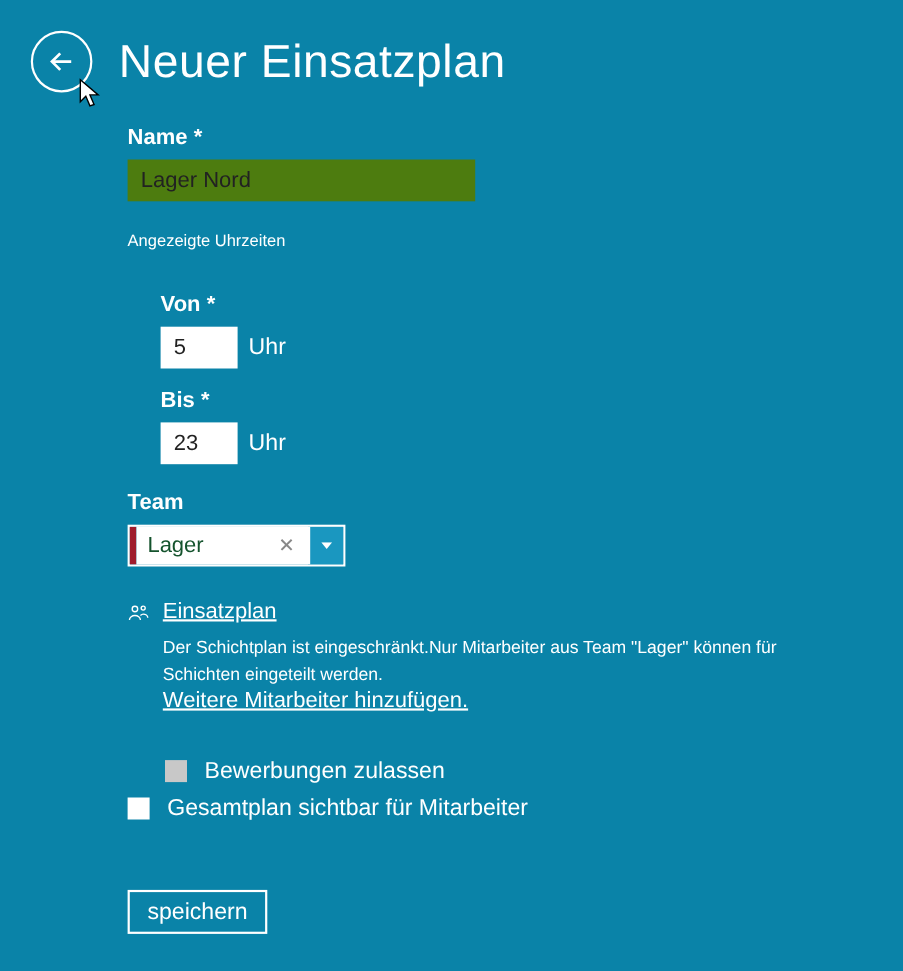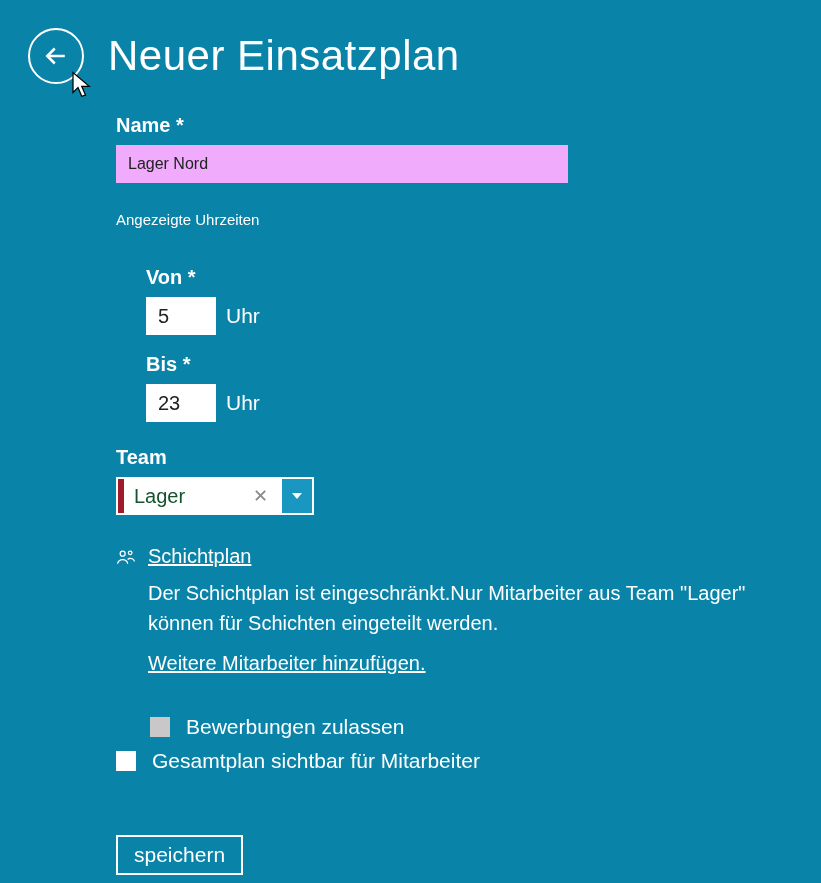--- a/index.html
+++ b/index.html
@@ -52,26 +52,26 @@
     margin-left: 88px;
     max-width: 640px;
   }
   .field-label {
     font-weight: 600;
     font-size: 20px;
     margin-bottom: 8px;
     display: block;
   }
   .text-input {
-    background: #f0abfc;
+    background: #4d7c0f;
     color: #222;
     border: none;
-    font-size: 16px;
+    font-size: 20px;
     padding: 6px 12px;
-    width: 452px;
+    width: 316px;
     height: 38px;
     font-family: inherit;
   }
   .section-heading {
     font-size: 15px;
     font-weight: 400;
     margin-top: 28px;
     margin-bottom: 16px;
   }
   .indent {
@@ -146,24 +146,23 @@
     align-items: center;
     gap: 12px;
     margin-bottom: 10px;
   }
   .link {
     text-decoration: underline;
     font-size: 20px;
     cursor: pointer;
   }
   .info-text {
-    font-size: 20px;
+    font-size: 16px;
     line-height: 1.5;
     margin-left: 32px;
-    margin-bottom: 14px;
   }
   .link-underline {
     text-decoration: underline;
     font-size: 20px;
     margin-left: 32px;
     cursor: pointer;
     display: inline-block;
   }
   .checkbox-block {
     margin-top: 40px;
@@ -255,21 +254,21 @@
     </div>
 
     <div class="mitarbeiter-block">
       <div class="link-row">
         <svg width="20" height="18" viewBox="0 0 24 20" fill="none" stroke="#ffffff" stroke-width="1.5">
           <circle cx="8" cy="6" r="3"></circle>
           <path d="M2 18c0-3 3-5 6-5s6 2 6 5"></path>
           <circle cx="17" cy="5" r="2.2"></circle>
           <path d="M14 13c1-1 2-1.5 3-1.5 2.5 0 5 1.5 5 4"></path>
         </svg>
-        <span class="link">Schichtplan</span>
+        <span class="link">Einsatzplan</span>
       </div>
       <div class="info-text">Der Schichtplan ist eingeschränkt.Nur Mitarbeiter aus Team "Lager" können für Schichten eingeteilt werden.</div>
       <span class="link-underline">Weitere Mitarbeiter hinzufügen.</span>
     </div>
 
     <div class="checkbox-block">
       <div class="cb-row cb-indent">
         <div class="cb disabled"></div>
         <span class="cb-label">Bewerbungen zulassen</span>
       </div>

